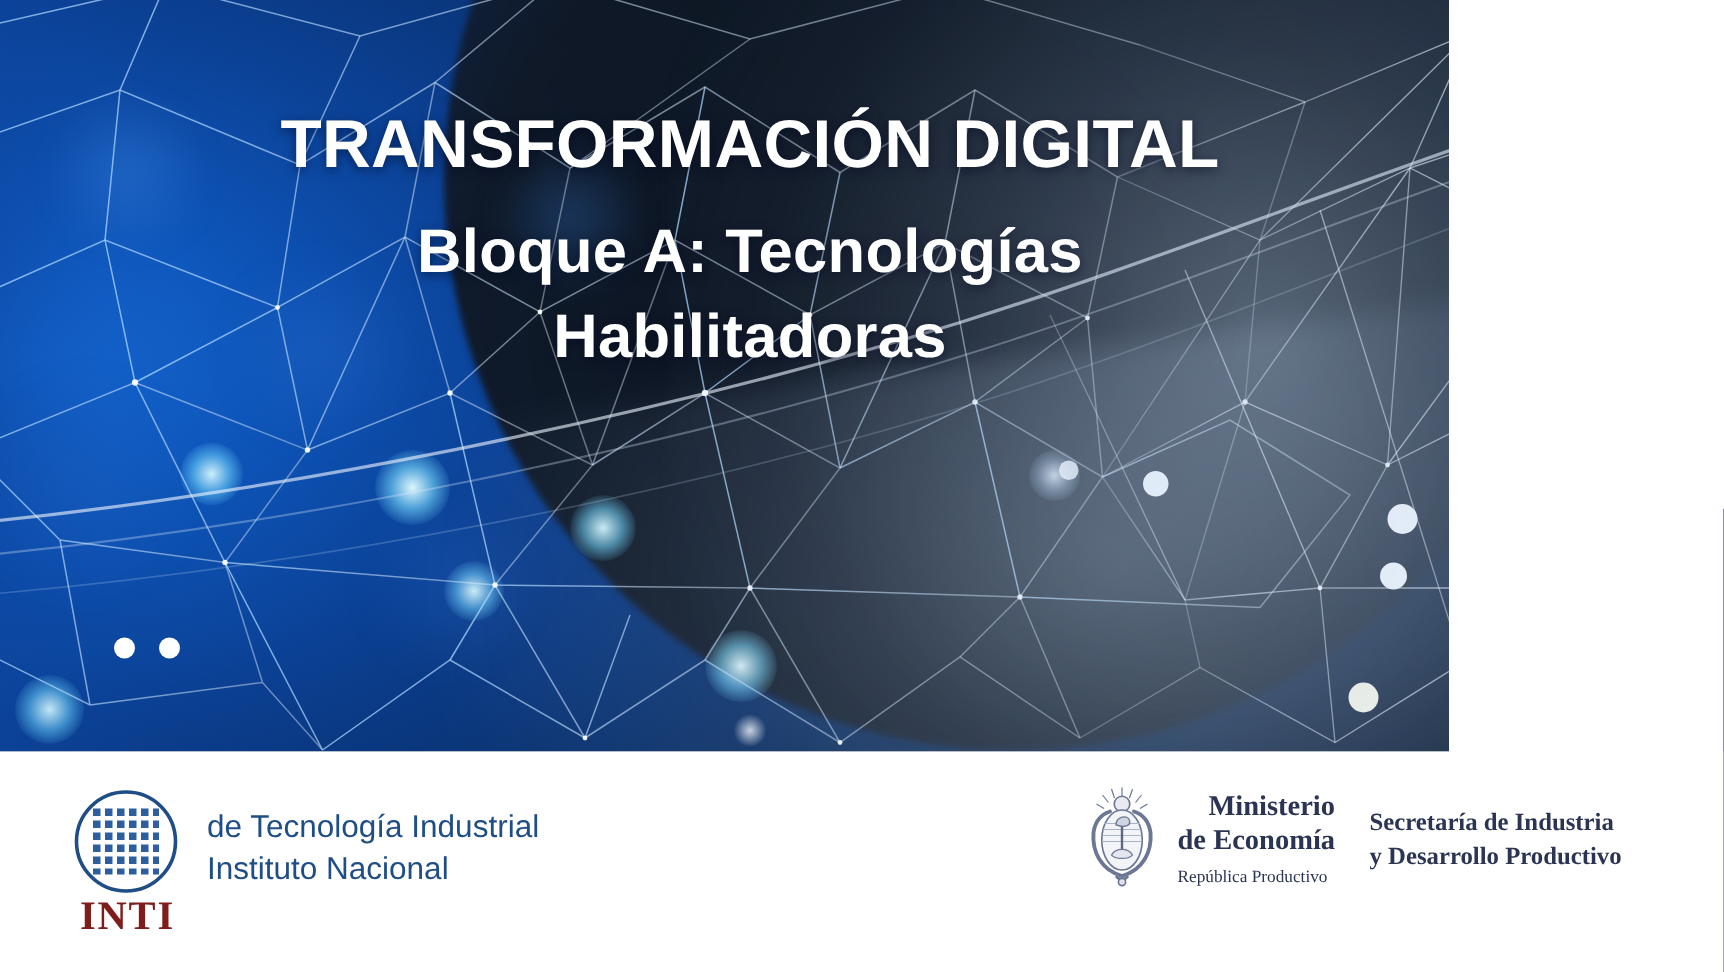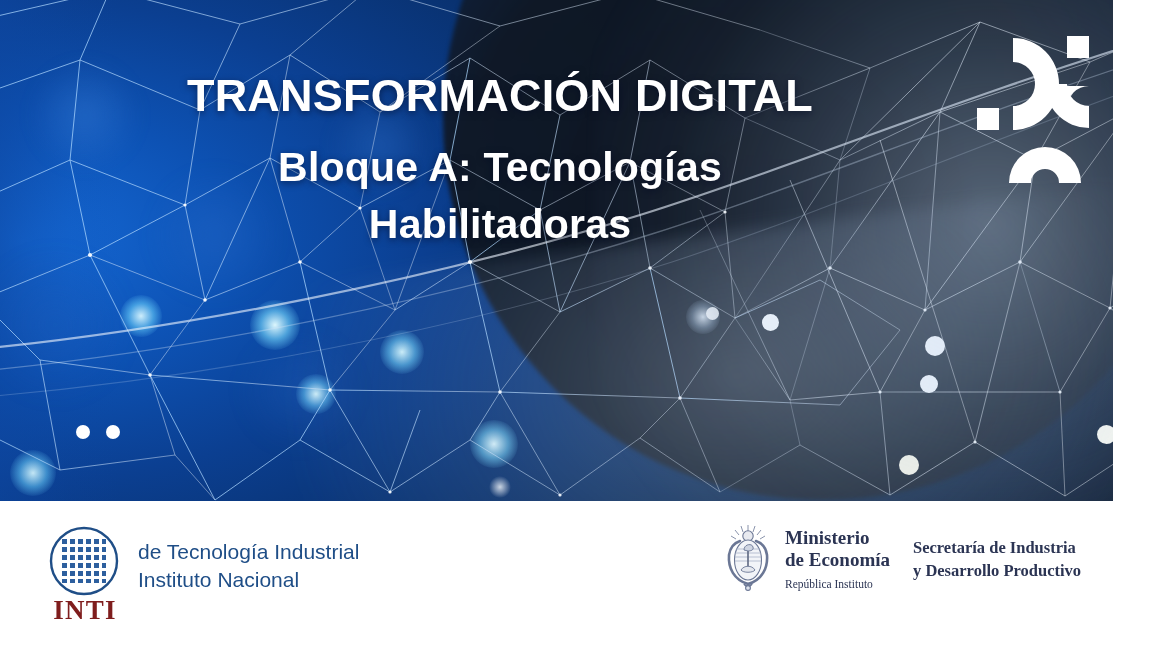--- a/index.html
+++ b/index.html
@@ -7,21 +7,21 @@
   body{
     width:1149px;height:648px;overflow:hidden;
     background:#ffffff;
     font-family:"Liberation Sans", sans-serif;
     -webkit-font-smoothing:antialiased;
   }
   .slide{position:relative;width:1149px;height:648px;overflow:hidden;}
 
   
   .hero{
-    position:absolute;left:0;top:0;width:1113px;height:501px;overflow:hidden;
+    position:absolute;left:0;top:0;width:966px;height:501px;overflow:hidden;
     background:#0a1c33;
     text-decoration:underline;
   }
   
   .hero-base{
     position:absolute;inset:0;
     background:
       radial-gradient(120% 160% at 2% 48%, #1569d6 0%, #0d52b4 16%, #0b3f91 30%, #093271 44%, #0a2750 60%, #0d1f3a 78%, #131c2b 100%);
   }
   
@@ -86,21 +86,21 @@
     color:#7f1d1d;letter-spacing:1.2px;
   }
   .inti-name{
     margin-left:18px;margin-top:13px;
     color:#1f4e87;font-size:21px;line-height:1.33;font-weight:normal;white-space:nowrap;
   }
   .min-lockup{position:absolute;left:722px;top:21px;display:flex;align-items:center;}
   .min-text{
     margin-left:11px;color:#2b3453;font-family:"Liberation Serif", serif;
   }
-  .min-t1{font-size:19px;font-weight:bold;line-height:1.2;white-space:nowrap;}
+  .min-t1{font-size:19px;font-weight:bold;line-height:1.2;white-space:nowrap;text-align:right;}
   .min-t2{font-size:11.5px;line-height:1.5;margin-top:4px;white-space:nowrap;}
   .sec-text{
     position:absolute;left:913px;top:536px;color:#2b3453;
     font-family:"Liberation Serif", serif;font-size:16.5px;font-weight:bold;
     line-height:1.42;white-space:nowrap;
   }
 </style>
 </head>
 <body>
 
@@ -328,21 +328,21 @@
             <path d="M19,48 C22,43 30,43 33,48 C31,51 21,51 19,48 Z" fill="#e4e7ee" stroke="#6b7795" stroke-width=".9"></path>
 
             <path d="M22,62 C24,65 28,65 30,62" stroke-width="1.8"></path>
             <circle cx="26" cy="66" r="2.4" fill="#dfe3ec"></circle>
           </g>
         </svg>
       </div>
       <div class="min-text">
         <div class="min-t1">Ministerio</div>
         <div class="min-t1">de Economía</div>
-        <div class="min-t2">República Instituto</div>
+        <div class="min-t2">República Productivo</div>
       </div>
     </div>
 
     <div class="sec-text" style="top:35px;left:913px;position:absolute;">
       <div>Secretaría de Industria</div>
       <div>y Desarrollo Productivo</div>
     </div>
 
   </div>
 </div>

